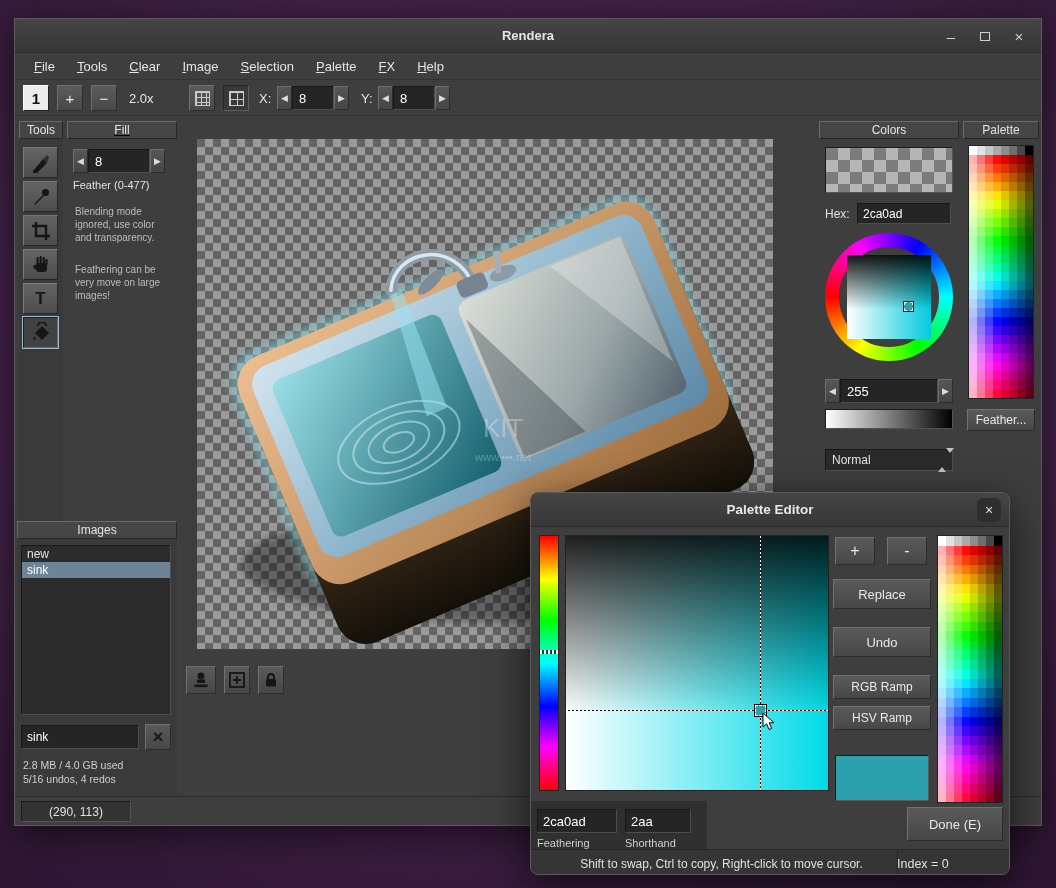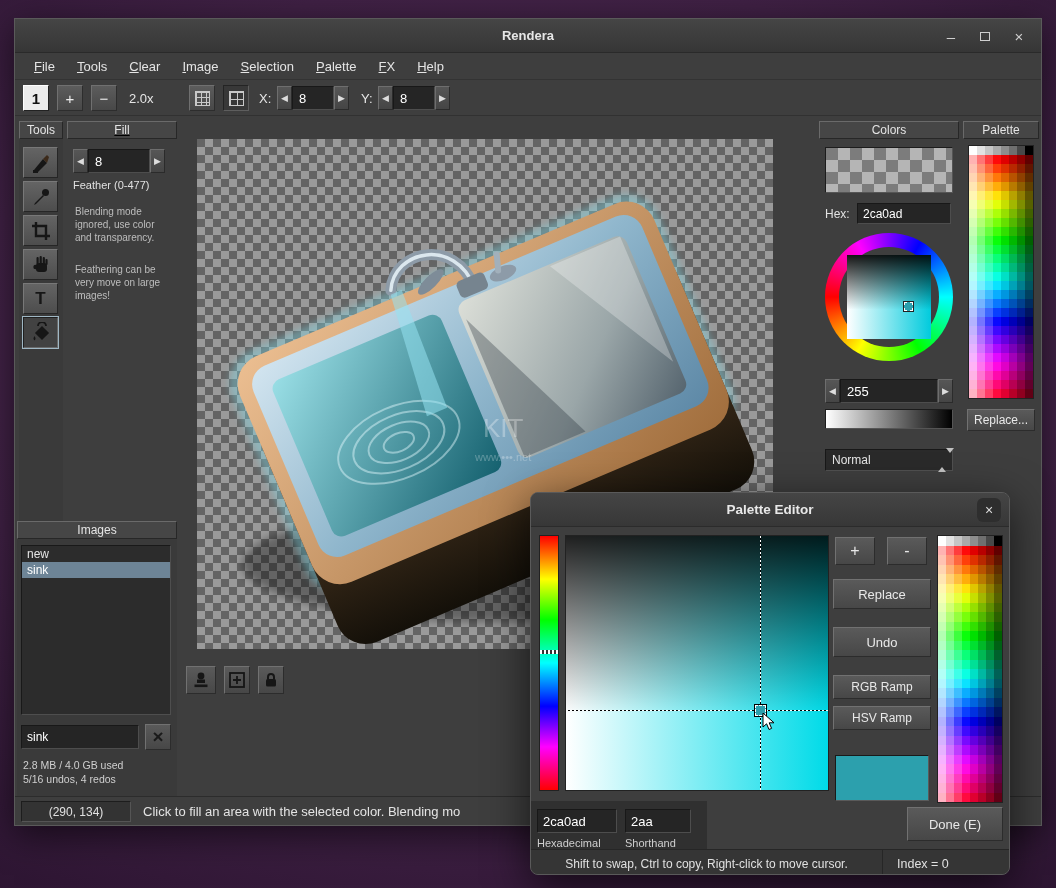--- a/index.html
+++ b/index.html
@@ -141,21 +141,21 @@
   .cross-marker { position:absolute; left:189px; top:169px; width:11px; height:11px;
     border:1px dashed #fff; outline:1px solid #000; }
   .mouse-cursor { position:absolute; left:196px; top:176px; }
   .dlg-btn { position:absolute; }
   .dlg-preview { position:absolute; left:304px; top:262px; width:94px; height:46px;
     border:1px solid; border-color:#1a1a1a #5a5a5a #5a5a5a #1a1a1a; }
   .pal-wrap-dlg { position:absolute; left:406px; top:42px; border:1px solid #222; }
   .dlg-input-strip { position:absolute; left:0; top:308px; width:176px; height:48px; background:#303030; }
   .dlg-field-label { position:absolute; top:36px; font-size:11px; color:#cfcfcf; }
   .dlg-bottom { position:absolute; left:0; top:356px; right:0; height:27px; background:#353535; border-top:1px solid #262626; }
-  .dlg-hint-box { position:absolute; left:0; top:0; width:352px; height:27px; border-right:1px solid #262626;
+  .dlg-hint-box { position:absolute; left:15px; top:0; width:352px; height:27px; border-right:1px solid #262626;
     display:flex; align-items:center; justify-content:center; color:#e0e0e0; font-size:12px; }
   .dlg-index-box { position:absolute; left:352px; top:0; right:0; height:27px;
     display:flex; align-items:center; padding-left:14px; color:#e0e0e0; font-size:12.5px; }
 </style>
 </head>
 <body>
 
 <div class="desktop">
 
   <div class="window">
@@ -587,40 +587,39 @@
             <div class="pal-cell" style="background: rgb(255, 179, 195);"></div>
             <div class="pal-cell" style="background: rgb(255, 117, 147);"></div>
             <div class="pal-cell" style="background: rgb(255, 61, 103);"></div>
             <div class="pal-cell" style="background: rgb(255, 10, 63);"></div>
             <div class="pal-cell" style="background: rgb(224, 0, 49);"></div>
             <div class="pal-cell" style="background: rgb(184, 0, 40);"></div>
             <div class="pal-cell" style="background: rgb(143, 0, 31);"></div>
             <div class="pal-cell" style="background: rgb(97, 0, 21);"></div>
           </div>
         </div>
-      <div class="btn" style="position:absolute; left:4px; top:288px; width:68px; height:22px">Replace...</div>
+      <div class="btn" style="position:absolute; left:4px; top:288px; width:68px; height:22px">Feather...</div>
     </div>
 
     <div class="images-panel">
       <div class="phead">Images</div>
       <div class="img-list">
         <div class="img-item">new</div>
         <div class="img-item selected">sink</div>
       </div>
       <input class="inp" style="position: absolute; left: 4px; top: 204px; width: 118px; height: 24px;" value="sink">
       <div class="btn" style="position:absolute; left:128px; top:203px; width:26px; height:26px; font-size:19px; color:#1a1a1a; font-weight:bold">
         <span>×</span>
       </div>
       <div class="mem-text" style="top:238px">2.8 MB / 4.0 GB used</div>
       <div class="mem-text" style="top:252px">5/16 undos, 4 redos</div>
     </div>
 
     <div class="statusbar">
-      <div class="coords-box">(290, 134)</div>
-      <div class="status-msg">Click to fill an area with the selected color. Blending mo</div>
+      <div class="coords-box">(290, 113)</div>
     </div>
   </div>
 
   <div class="dialog">
     <div class="dlg-titlebar">
       <span class="dlg-title">Palette Editor</span>
       <div class="dlg-close">
         <span>×</span>
       </div>
     </div>
@@ -871,21 +870,21 @@
           <div class="pal-cell" style="background: rgb(255, 10, 63);"></div>
           <div class="pal-cell" style="background: rgb(224, 0, 49);"></div>
           <div class="pal-cell" style="background: rgb(184, 0, 40);"></div>
           <div class="pal-cell" style="background: rgb(143, 0, 31);"></div>
           <div class="pal-cell" style="background: rgb(97, 0, 21);"></div>
         </div>
       </div>
 
     <div class="dlg-input-strip">
       <input class="inp" style="position: absolute; left: 6px; top: 8px; width: 80px; height: 24px; font-size: 13px;" value="2ca0ad">
-      <span class="dlg-field-label" style="left:6px">Hexadecimal</span>
+      <span class="dlg-field-label" style="left:6px">Feathering</span>
       <input class="inp" style="position: absolute; left: 94px; top: 8px; width: 66px; height: 24px; font-size: 13px;" value="2aa">
       <span class="dlg-field-label" style="left:94px">Shorthand</span>
     </div>
 
     <div class="btn dlg-btn" style="left:376px; top:314px; width:96px; height:34px; font-size:13px">Done (E)</div>
 
     <div class="dlg-bottom">
       <div class="dlg-hint-box">Shift to swap, Ctrl to copy, Right-click to move cursor.</div>
       <div class="dlg-index-box">Index = 0</div>
     </div>

